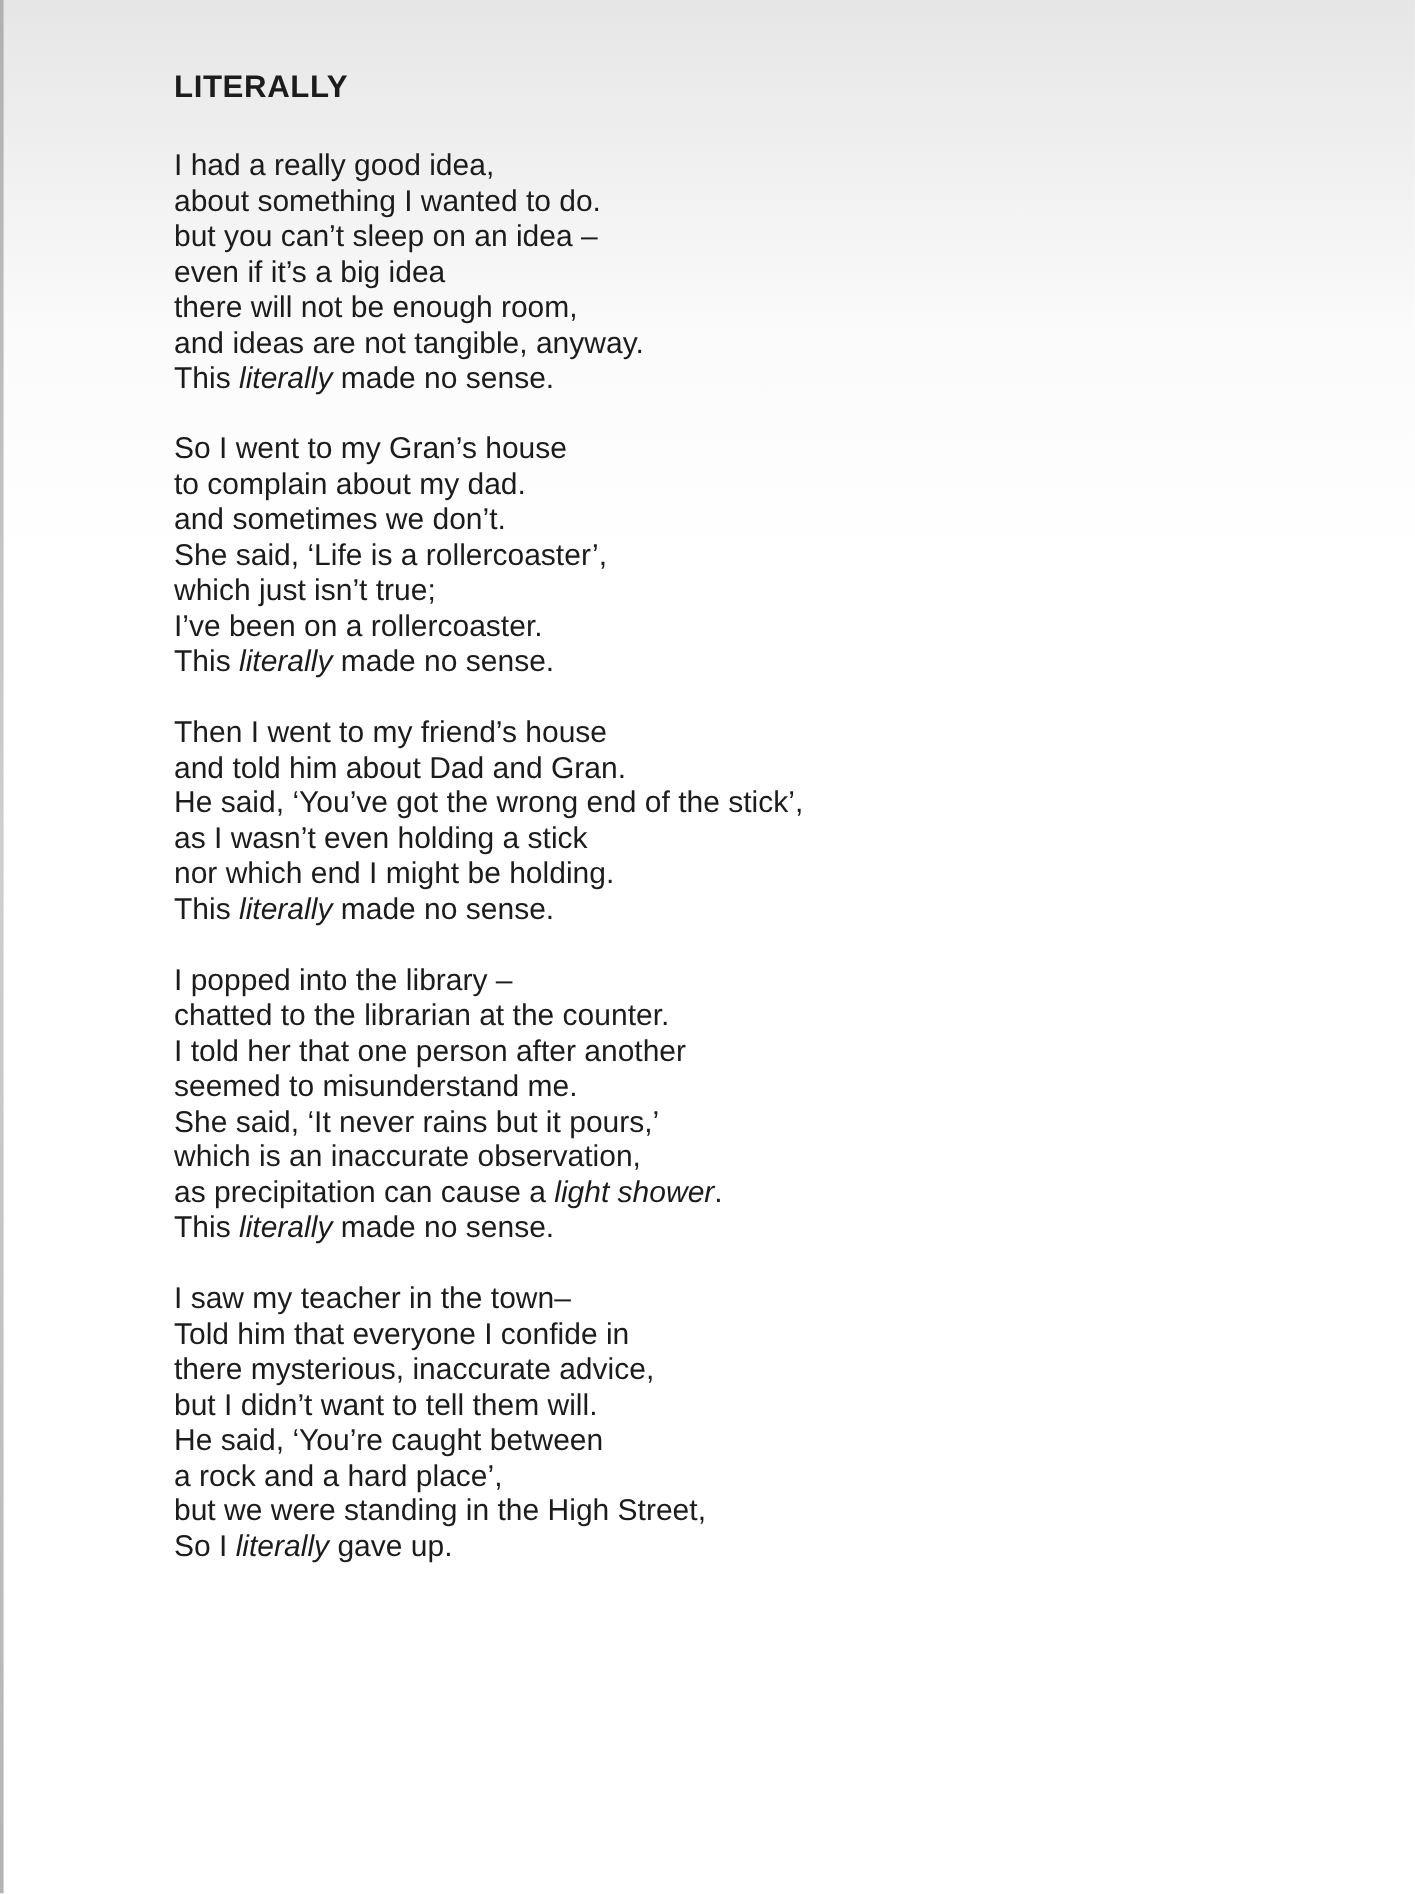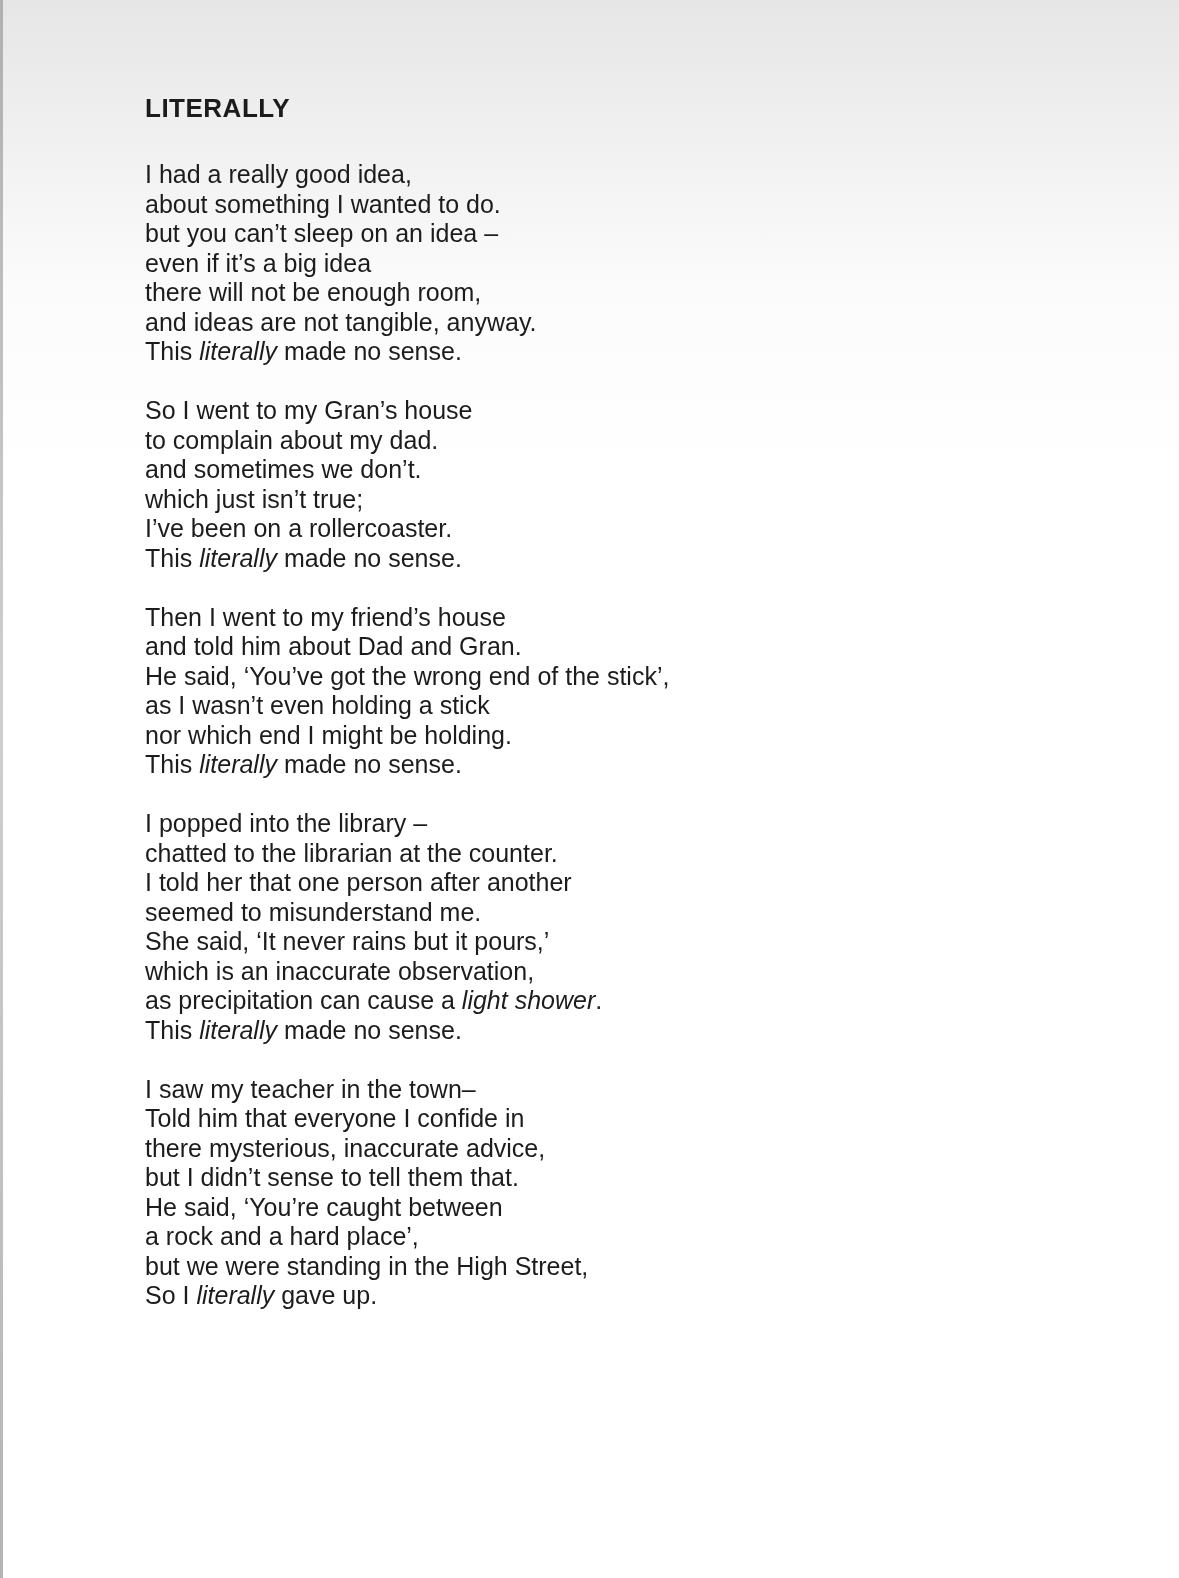--- a/index.html
+++ b/index.html
@@ -17,21 +17,21 @@
   }
   .page-edge {
     position: absolute;
     left: 0;
     top: 0;
     width: 3px;
     height: 100%;
     background: linear-gradient(180deg, #b0b0b0 0%, #cfcfcf 45%, #b4b4b4 100%);
   }
   main.poem-document {
-    padding: 92px 60px 0 145px;
+    padding: 56px 60px 0 145px;
   }
   h1.poem-title {
     font-size: 26px;
     font-weight: bold;
     letter-spacing: 0.5px;
     margin: 0 0 36px 0;
     line-height: 32px;
   }
   .poem-body {
     font-size: 25px;
@@ -61,20 +61,21 @@
         <div class="poem-line"><span>but you can’t sleep on an idea –</span></div>
         <div class="poem-line"><span>even if it’s a big idea</span></div>
         <div class="poem-line"><span>there will not be enough room,</span></div>
         <div class="poem-line"><span>and ideas are not tangible, anyway.</span></div>
         <div class="poem-line"><span>This </span><span class="em">literally</span><span> made no sense.</span></div>
       </div>
       <div class="stanza">
         <div class="poem-line"><span>So I went to my Gran’s house</span></div>
         <div class="poem-line"><span>to complain about my dad.</span></div>
         <div class="poem-line"><span>and sometimes we don’t.</span></div>
+        <div class="poem-line"><span>She said, ‘Life is a rollercoaster’,</span></div>
         <div class="poem-line"><span>which just isn’t true;</span></div>
         <div class="poem-line"><span>I’ve been on a rollercoaster.</span></div>
         <div class="poem-line"><span>This </span><span class="em">literally</span><span> made no sense.</span></div>
       </div>
       <div class="stanza">
         <div class="poem-line"><span>Then I went to my friend’s house</span></div>
         <div class="poem-line"><span>and told him about Dad and Gran.</span></div>
         <div class="poem-line"><span>He said, ‘You’ve got the wrong end of the stick’,</span></div>
         <div class="poem-line"><span>as I wasn’t even holding a stick</span></div>
         <div class="poem-line"><span>nor which end I might be holding.</span></div>
@@ -87,20 +88,20 @@
         <div class="poem-line"><span>seemed to misunderstand me.</span></div>
         <div class="poem-line"><span>She said, ‘It never rains but it pours,’</span></div>
         <div class="poem-line"><span>which is an inaccurate observation,</span></div>
         <div class="poem-line"><span>as precipitation can cause a </span><span class="em">light shower</span><span>.</span></div>
         <div class="poem-line"><span>This </span><span class="em">literally</span><span> made no sense.</span></div>
       </div>
       <div class="stanza">
         <div class="poem-line"><span>I saw my teacher in the town–</span></div>
         <div class="poem-line"><span>Told him that everyone I confide in</span></div>
         <div class="poem-line"><span>there mysterious, inaccurate advice,</span></div>
-        <div class="poem-line"><span>but I didn’t sense to tell them that.</span></div>
+        <div class="poem-line"><span>but I didn’t want to tell them will.</span></div>
         <div class="poem-line"><span>He said, ‘You’re caught between</span></div>
         <div class="poem-line"><span>a rock and a hard place’,</span></div>
         <div class="poem-line"><span>but we were standing in the High Street,</span></div>
         <div class="poem-line"><span>So I </span><span class="em">literally</span><span> gave up.</span></div>
       </div>
     </div>
 </main>
 
 </body></html>

